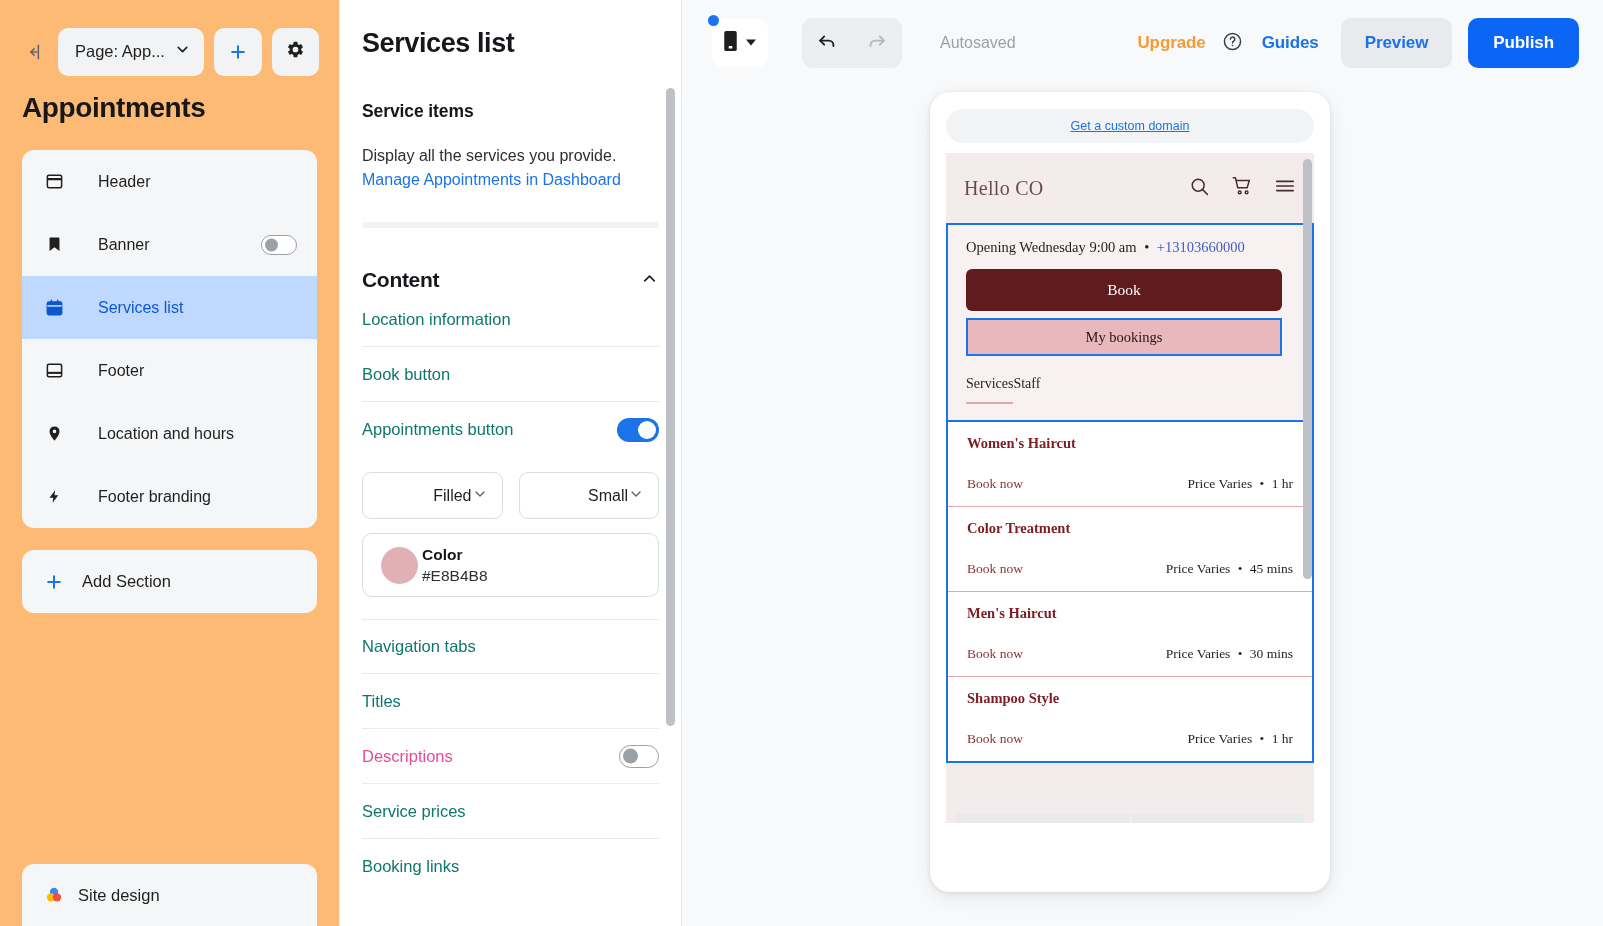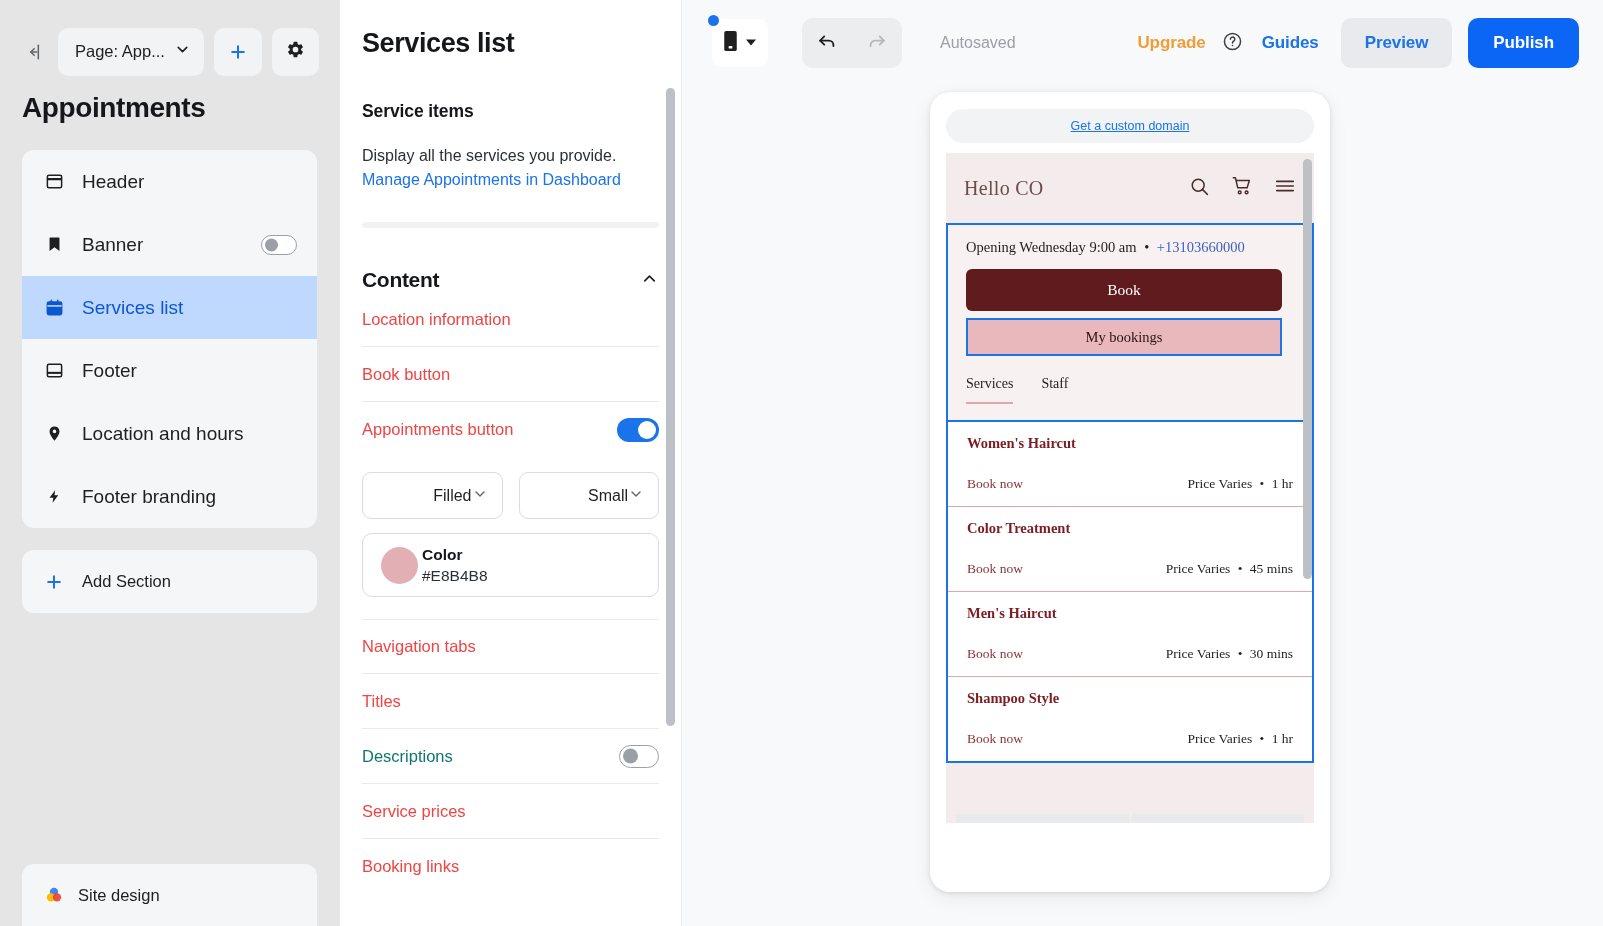--- a/index.html
+++ b/index.html
@@ -9,21 +9,21 @@
     font-family: "Liberation Sans", sans-serif;
     background: #ffffff;
     overflow: hidden;
     color: #111418;
   }
   .app { display: flex; width: 1603px; height: 926px; position: relative; }
 
   
   .sidebar {
     width: 340px; height: 926px;
-    background: #e5e5e5;
+    background: #fdba74;
     border-right: 1px solid #e8eaed;
     display: flex; flex-direction: column;
     position: relative;
     flex: 0 0 340px;
   }
   .sb-topbar {
     display: flex; align-items: center; gap: 10px;
     padding: 17px 20px 0 22px;
     height: 86px;
   }
@@ -47,22 +47,22 @@
   .page-title {
     font-size: 28px; font-weight: 700; letter-spacing: -0.4px;
     padding: 0 22px; margin-top: 6px; color: #15171a;
   }
   .sections-card {
     margin: 26px 22px 0 22px;
     background: #f5f6f7; border-radius: 12px; overflow: hidden;
   }
   .section-row {
     height: 63px; display: flex; align-items: center;
-    padding: 0 20px 0 22px; gap: 18px; cursor: pointer;
-    font-size: 19px; color: #1f1f1f;
+    padding: 0 20px 0 22px; gap: 34px; cursor: pointer;
+    font-size: 16px; color: #1f1f1f;
   }
   .section-row.active { background: #bfd9fe; color: #0b57d0; font-weight: 400; }
   .section-row.active .sec-label { color: #1056d4; }
   .sec-ico { width: 20px; height: 20px; display: flex; align-items: center; justify-content: center; flex: 0 0 20px; }
   .sec-label { flex: 1 1 auto; }
   .mini-toggle {
     width: 36px; height: 20px; border-radius: 10px;
     border: 1.6px solid #9aa0a6; background: #ffffff;
     position: relative; flex: 0 0 36px; cursor: pointer;
   }
@@ -104,24 +104,24 @@
   .link-blue { color: #1a73e8; cursor: pointer; display: block; }
   .thick-div { height: 6px; background: #f1f2f3; border-radius: 3px; margin-top: 30px; }
   .accordion-head {
     display: flex; align-items: center; justify-content: space-between;
     margin-top: 40px; cursor: pointer;
   }
   .accordion-head h3 { font-size: 21px; font-weight: 700; letter-spacing: -0.3px; color: #15171a; }
   .prop-row {
     display: flex; align-items: center; justify-content: space-between;
     height: 55px; border-bottom: 1px solid #e8eaed;
-    font-size: 16.5px; color: #ef4444; cursor: pointer;
+    font-size: 16.5px; color: #0f766e; cursor: pointer;
   }
   .prop-row.first { border-top: none; }
-  .prop-row.muted { color: #0f766e; }
+  .prop-row.muted { color: #ec4899; }
   .toggle-on {
     width: 42px; height: 24px; border-radius: 12px; background: #1a73e8;
     position: relative; cursor: pointer; flex: 0 0 42px;
   }
   .toggle-on .knob {
     position: absolute; width: 18px; height: 18px; border-radius: 50%;
     background: #fff; top: 3px; right: 3px;
   }
   .toggle-off {
     width: 40px; height: 23px; border-radius: 12px;
@@ -231,21 +231,21 @@
     margin-top: 13px; height: 42px; background: #601b1e; border-radius: 6px;
     display: flex; align-items: center; justify-content: center;
     color: #fff; font-family: "Liberation Serif", serif; font-size: 15.5px; cursor: pointer;
   }
   .btn-mybookings {
     margin-top: 7px; height: 38px; background: #e8b8bc;
     border: 2px solid #1a73e8;
     display: flex; align-items: center; justify-content: center;
     color: #2b1416; font-family: "Liberation Serif", serif; font-size: 14.5px; cursor: pointer;
   }
-  .tabs-row { display: flex; gap: 28px; margin-top: 20px; position: relative; }
+  .tabs-row { display: flex; margin-top: 20px; position: relative; }
   .tab-item {
     font-family: "Liberation Serif", serif; font-size: 14px; color: #1f1f1f;
     padding-bottom: 10px; cursor: pointer;
   }
   .tab-item.active { border-bottom: 2px solid #e0a6ab; }
   .svc-list { background: #ffffff; border: 2px solid #1a73e8; border-top: none; }
   .svc-row { padding: 13px 19px 14px 19px; border-bottom: 1px solid #e0a6ab; }
   .svc-row:last-child { border-bottom: none; }
   .svc-name {
     font-family: "Liberation Serif", serif; font-weight: 700; font-size: 14.5px; color: #7b1d23;

